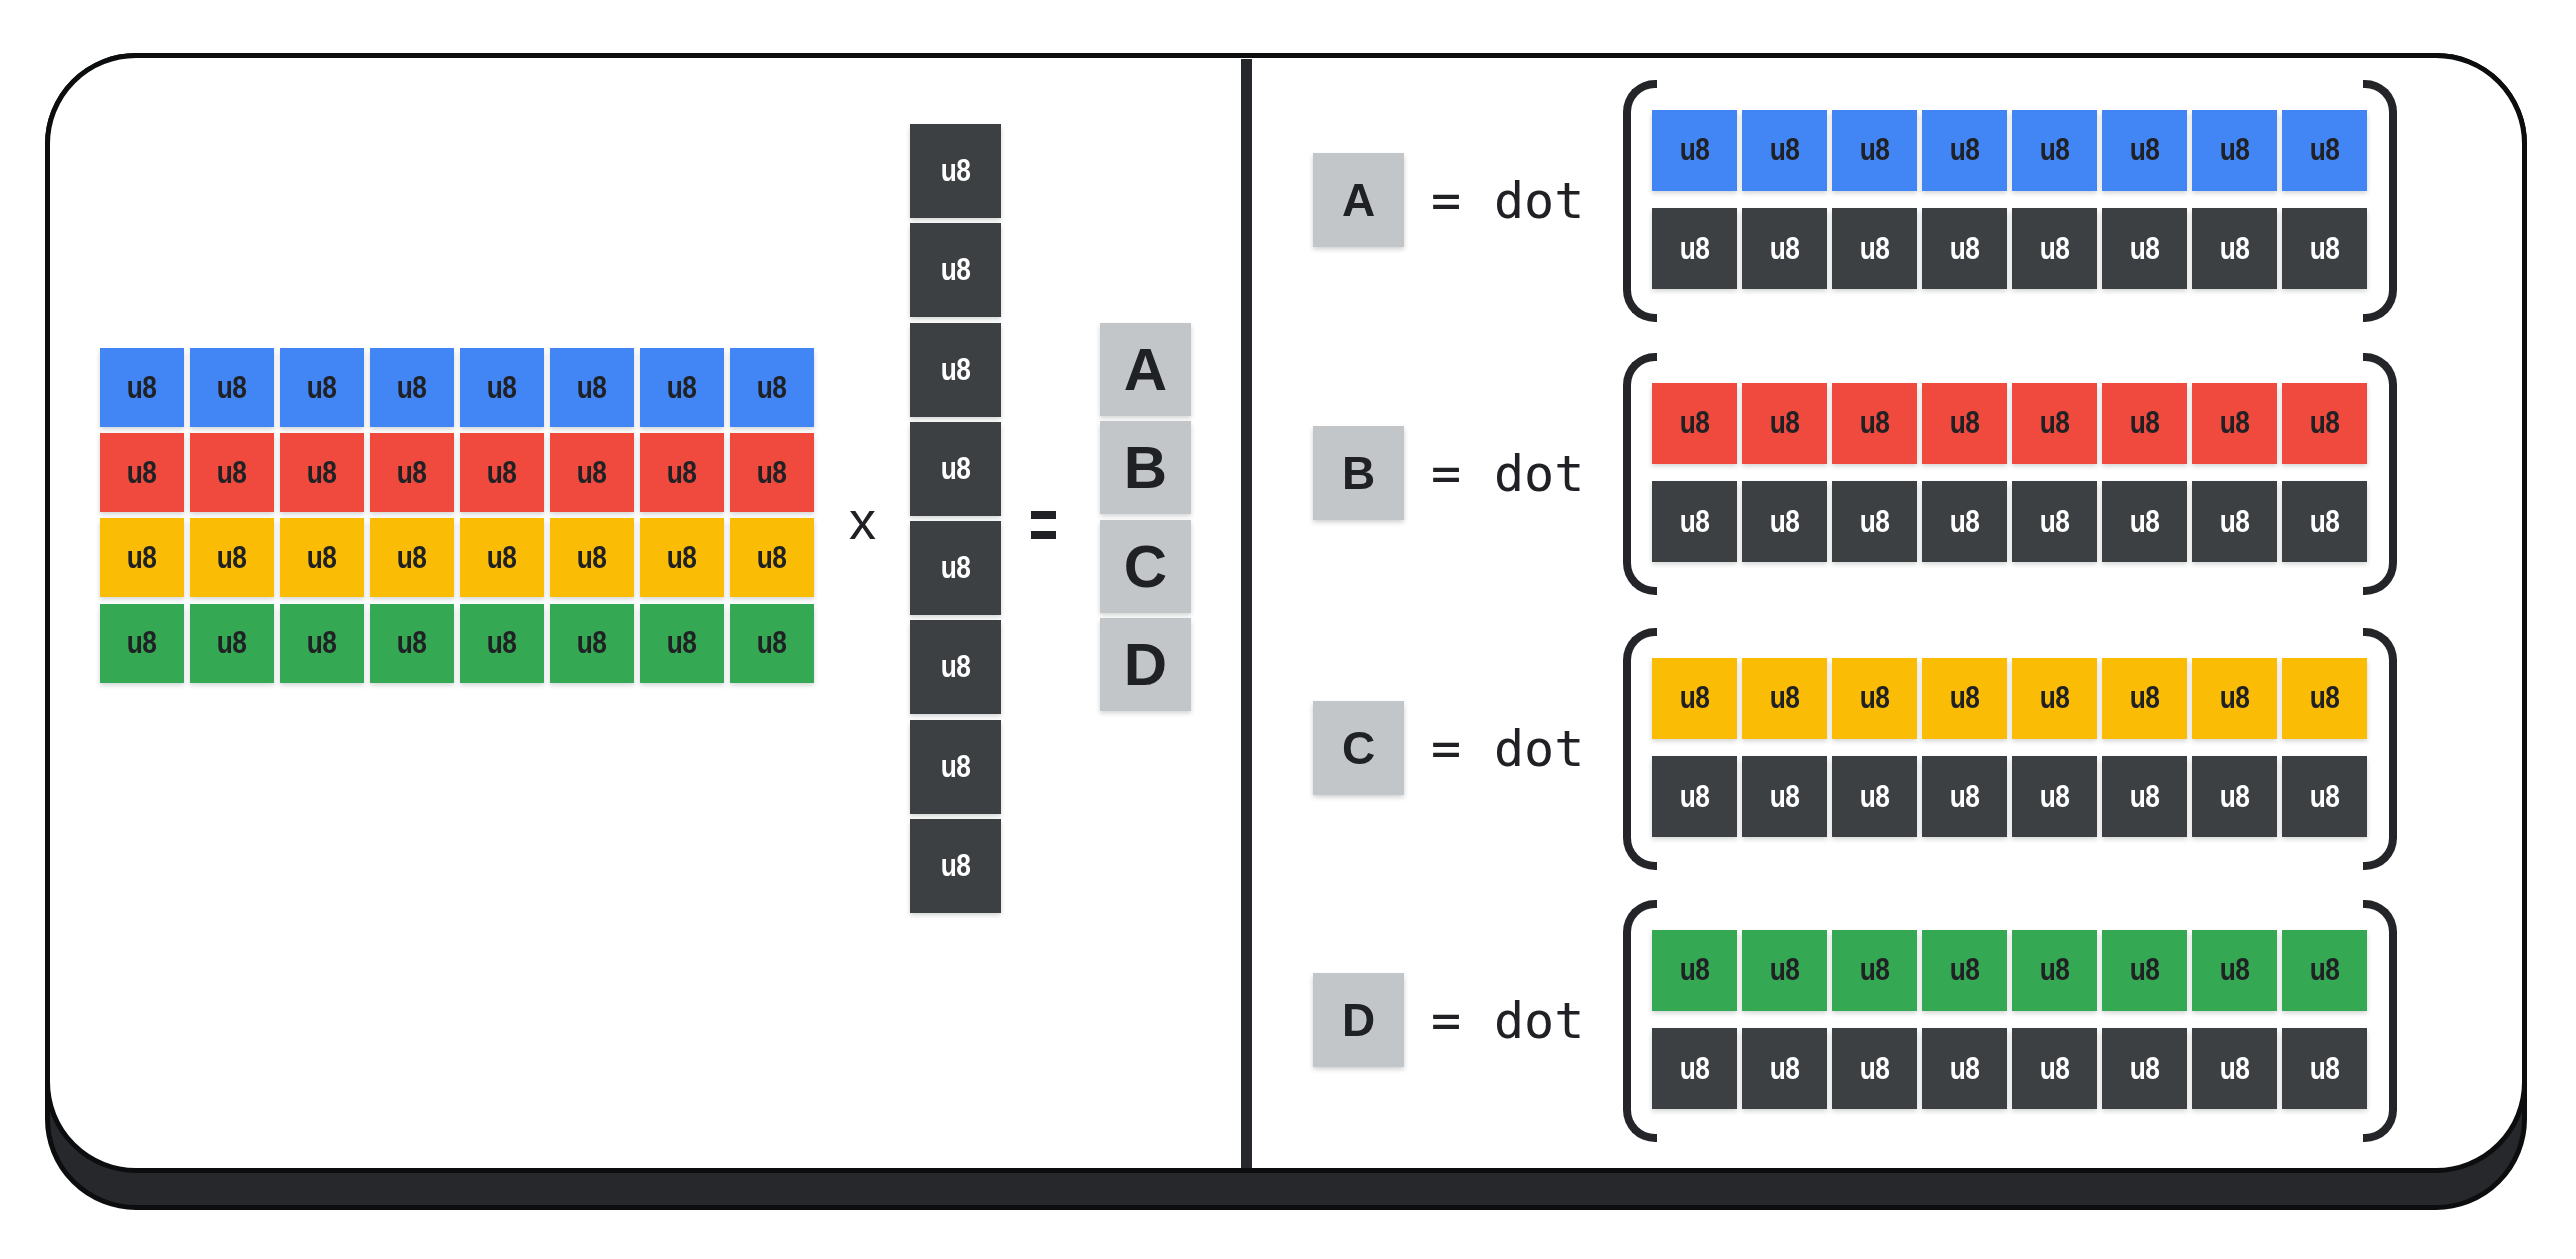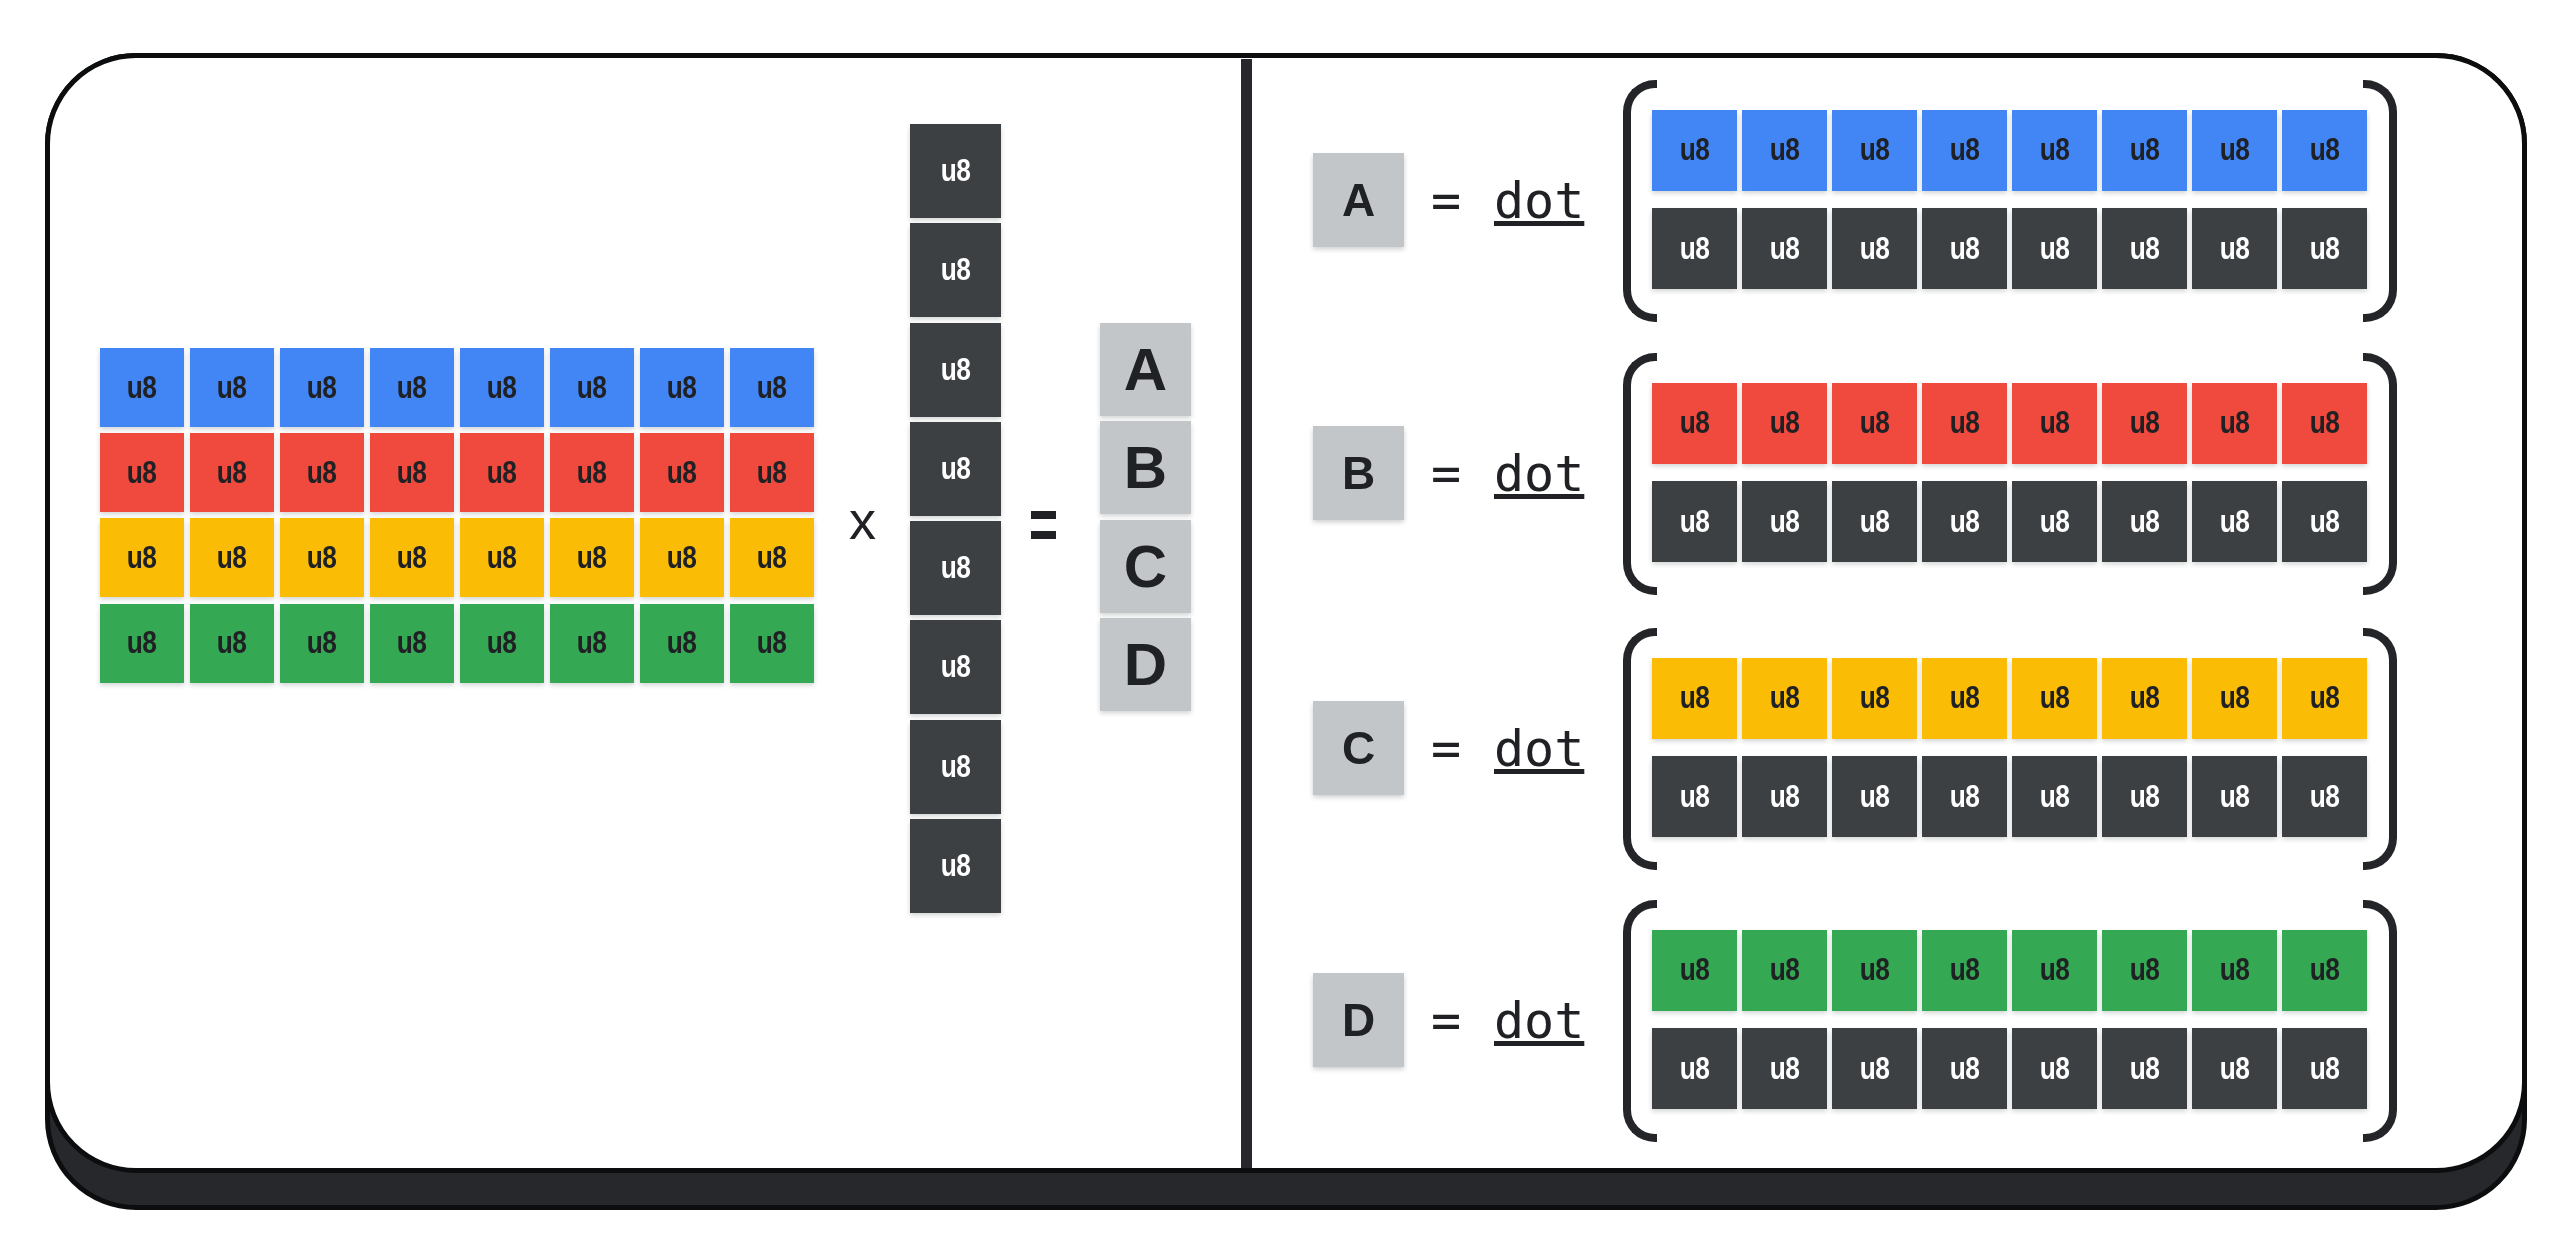--- a/index.html
+++ b/index.html
@@ -118,21 +118,21 @@
     box-shadow: 0 2.9px 4.8px rgba(32,33,36,0.22);
   }
   .gequals, .gdot {
     position: absolute;
     top: 0; height: 100%;
     display: flex; align-items: center;
     font-family: "DejaVu Sans Mono", monospace;
     color: var(--text-dark);
   }
   .gequals { left: 118px; font-size: 50px; }
-  .gdot    { left: 181px; font-size: 50px; text-decoration: underline; }
+  .gdot    { left: 181px; font-size: 50px; }
 
   .paren {
     position: absolute;
     top: 0.5px;
     width: 34px; height: 242px;
   }
   .paren-left  { left: 310px;  border: 8.6px solid var(--paren); border-right: none; border-radius: 32px 0 0 32px; }
   .paren-right { left: 1050px; border: 8.6px solid var(--paren); border-left: none;  border-radius: 0 32px 32px 0; }
 
   .grow {

